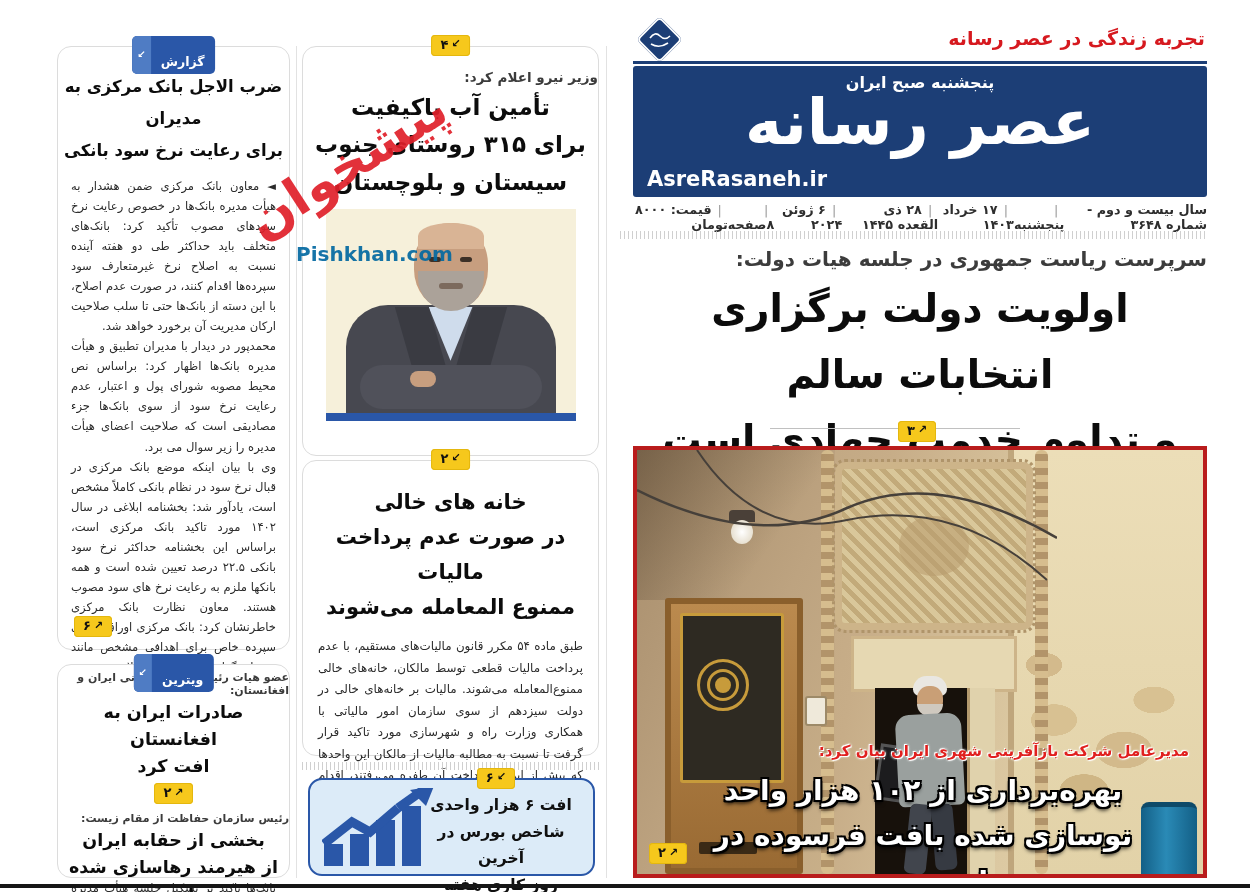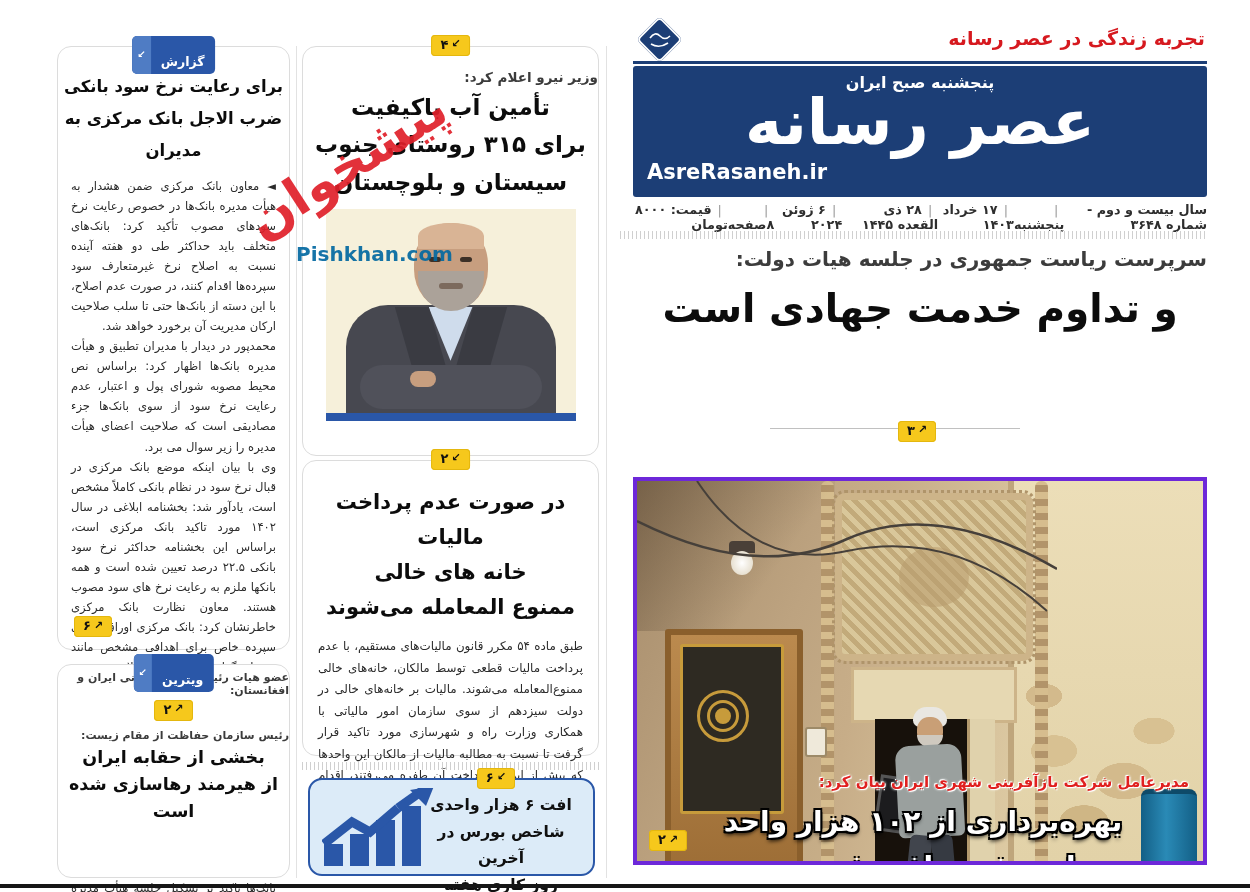--- a/index.html
+++ b/index.html
@@ -53,37 +53,37 @@
     background:#1c3e76; transform:rotate(45deg); border-radius:5px;
     box-shadow:0 0 0 2px #fff inset;
   }
   #masthead-rule { left:633px; top:61px; width:574px; height:3px; background:#1c3e76; }
   #masthead {
     left:633px; top:66px; width:574px; height:131px; background:#1c3e76;
     border-radius:3px; color:#fff; text-align:center;
   }
   #masthead .ptype { margin-top:7px; font-size:16px; font-weight:bold; }
   #masthead .title { font-size:63px; font-weight:900; line-height:1.25; margin-top:-8px; letter-spacing:-1px; }
-  #masthead .site  { position:absolute; left:14px; bottom:13px; font-size:21px; font-weight:bold; }
+  #masthead .site  { position:absolute; left:14px; bottom:6px; font-size:21px; font-weight:bold; }
 
   #dateline {
     left:633px; top:202px; width:574px; display:flex; direction:rtl;
     font-size:12.8px; font-weight:bold; color:#2e2e2e; justify-content:flex-start;
   }
   #dateline span + span::before { content:"|"; color:#9a9a9a; padding:0 6px; font-weight:normal; }
 
   
   #lead-kicker   { left:633px; top:247px; width:574px; font-size:20px; }
   #lead-headline { left:633px; top:276px; width:574px; font-size:39px; line-height:1.68; }
   #lead-rule { left:770px; top:428px; width:250px; height:1px; background:#c0c0c0; }
 
   
   #photo-frame {
-    left:633px; top:446px; width:574px; height:388px;
-    border:4px solid #6d28d9; background:#c9b089; overflow:hidden;margin-top:31px;
+    left:633px; top:446px; width:574px; height:432px;
+    border:4px solid #b91c1c; background:#c9b089; overflow:hidden;
   }
   .ph { position:absolute; }
   #ph-bg { inset:0; background:linear-gradient(100deg,#b49a76 0%,#c7ad88 40%,#dcc9a2 68%,#e9dab4 100%); }
   #ph-stone {
     right:0; top:0; width:195px; height:100%;
     background:
       radial-gradient(38px 26px at 40px 270px,#d8c192 60%,transparent 61%),
       radial-gradient(46px 30px at 110px 300px,#d3ba8c 60%,transparent 61%),
       radial-gradient(40px 26px at 70px 340px,#cfb685 60%,transparent 61%),
       radial-gradient(34px 22px at 140px 250px,#d8c192 60%,transparent 61%),
@@ -241,20 +241,21 @@
     <span>۱۷ خرداد ۱۴۰۳</span>
     <span>۲۸ ذی القعده ۱۴۴۵</span>
     <span>۶ ژوئن ۲۰۲۴</span>
     <span>۸صفحه</span>
     <span>قیمت: ۸۰۰۰ تومان</span>
   </div>
   <div class="hatch" style="left:620px; top:231px; width:588px;"></div>
 
   <div id="lead-kicker" class="abs rtl kicker">سرپرست ریاست جمهوری در جلسه هیات دولت:</div>
   <div id="lead-headline" class="abs rtl headline">
+    <div>اولویت دولت برگزاری انتخابات سالم</div>
     <div>و تداوم خدمت جهادی است</div>
   </div>
   <div id="lead-rule" class="abs"></div>
   <span class="badge" style="left:898px; top:421px;">
     <span>۳</span>
     <span class="arr">↗</span>
   </span>
 
   <div id="photo-frame" class="abs">
     <div id="ph-bg" class="ph"></div>
@@ -330,22 +331,22 @@
       <div class="mp" id="mp-bar"></div>
     </div>
   </div>
 
   <div id="homes-block" class="block rtl">
     <span class="badge" id="homes-badge">
       <span>۲</span>
       <span class="arr">↙</span>
     </span>
     <div id="homes-headline" class="headline">
+      <div>خانه های خالی</div>
       <div>در صورت عدم پرداخت مالیات</div>
-      <div>خانه های خالی</div>
       <div>ممنوع المعامله می‌شوند</div>
     </div>
     <div id="homes-body" class="bodytxt">طبق ماده ۵۴ مکرر قانون مالیات‌های مستقیم، با عدم پرداخت مالیات قطعی توسط مالکان، خانه‌های خالی ممنوع‌المعامله می‌شوند. مالیات بر خانه‌های خالی در دولت سیزدهم از سوی سازمان امور مالیاتی با همکاری وزارت راه و شهرسازی مورد تاکید قرار گرفت تا نسبت به مطالبه مالیات از مالکان این واحدها که پیش از این از پرداخت آن طفره می‌رفتند، اقدام شود. مالیات ستانی از خانه‌های خالی در کلیات قانون اصلاح ماده ۵۴ مکرر قانون مالیات‌های مستقیم ...</div>
   </div>
 
   <div id="mid-hatch" class="hatch"></div>
 
   <div id="bourse-box" class="abs rtl">
     <span class="badge" id="bourse-badge">
       <span>۶</span>
@@ -368,22 +369,22 @@
       </svg>
     </div>
   </div>
 
   <div id="report-block" class="block rtl">
     <div class="section-label">
       <span class="la">↙</span>
       <span class="lt">گزارش</span>
     </div>
     <div id="report-headline" class="headline">
+      <div>ضرب الاجل بانک مرکزی به مدیران</div>
       <div>برای رعایت نرخ سود بانکی</div>
-      <div>ضرب الاجل بانک مرکزی به مدیران</div>
     </div>
     <div id="report-body" class="bodytxt">
       <p>◄ معاون بانک مرکزی ضمن هشدار به هیأت مدیره بانک‌ها در خصوص رعایت نرخ سودهای مصوب تأکید کرد: بانک‌های متخلف باید حداکثر طی دو هفته آینده نسبت به اصلاح نرخ غیرمتعارف سود سپرده‌ها اقدام کنند، در صورت عدم اصلاح، با این دسته از بانک‌ها حتی تا سلب صلاحیت ارکان مدیریت آن برخورد خواهد شد.</p>
       <p>محمدپور در دیدار با مدیران تطبیق و هیأت مدیره بانک‌ها اظهار کرد: براساس نص محیط مصوبه شورای پول و اعتبار، عدم رعایت نرخ سود از سوی بانک‌ها جزء مصادیقی است که صلاحیت اعضای هیأت مدیره را زیر سوال می برد.</p>
       <p>وی با بیان اینکه موضع بانک مرکزی در قبال نرخ سود در نظام بانکی کاملاً مشخص است، یادآور شد: بخشنامه ابلاغی در سال ۱۴۰۲ مورد تاکید بانک مرکزی است، براساس این بخشنامه حداکثر نرخ سود بانکی ۲۲.۵ درصد تعیین شده است و همه بانکها ملزم به رعایت نرخ های سود مصوب هستند. معاون نظارت بانک مرکزی خاطرنشان کرد: بانک مرکزی اوراق گواهی سپرده خاص برای اهدافی مشخص مانند سرمایه گذاری و اعطای تسهیلات به پروژه های ویژه با بازدهی بالا در مقاطع زمانی مختلف معرفی می کند که این به معنای تغییر سیاست بانک مرکزی در قبال نرخ سود نیست و این گواهی ها معیار تعیین نرخ سود سپرده های بانکی نیست.</p>
       <p>مقام مسئول بانک مرکزی با بیان اینکه براساس بررسی های انجام شده، شش یا هفت بانک نرخ های مصوب را رعایت نمی کنند تصریح کرد: یکی از اهداف برگزاری نشست با مدیران تطبیق و هیأت مدیره بانک‌ها تاکید بر تشکیل جلسه هیأت مدیره بانک‌ها برای ابطال سپرده های با نرخ سودهای بالای این بانک‌ها است تا نرخ سود در دامنه معقولی قرار گیرد.</p>
     </div>
     <span class="badge" id="report-badge">
       <span>۶</span>
       <span class="arr">↗</span>
@@ -391,20 +392,24 @@
   </div>
 
   <div id="vitrine-block" class="block rtl">
     <div class="section-label">
       <span class="la">↙</span>
       <span class="lt">ویترین</span>
     </div>
 
     <div>
       <div class="kicker v-kicker">عضو هیات رئیسه اتاق بازرگانی ایران و افغانستان:</div>
+      <div class="headline v-headline">
+        <div>صادرات ایران به افغانستان</div>
+        <div>افت کرد</div>
+      </div>
       <div class="v-badge-wrap">
         <span class="badge v-badge">
           <span>۲</span>
           <span class="arr">↗</span>
         </span>
       </div>
     </div>
 
     <div class="story2">
       <div class="kicker v-kicker">رئیس سازمان حفاظت از مقام زیست:</div>

